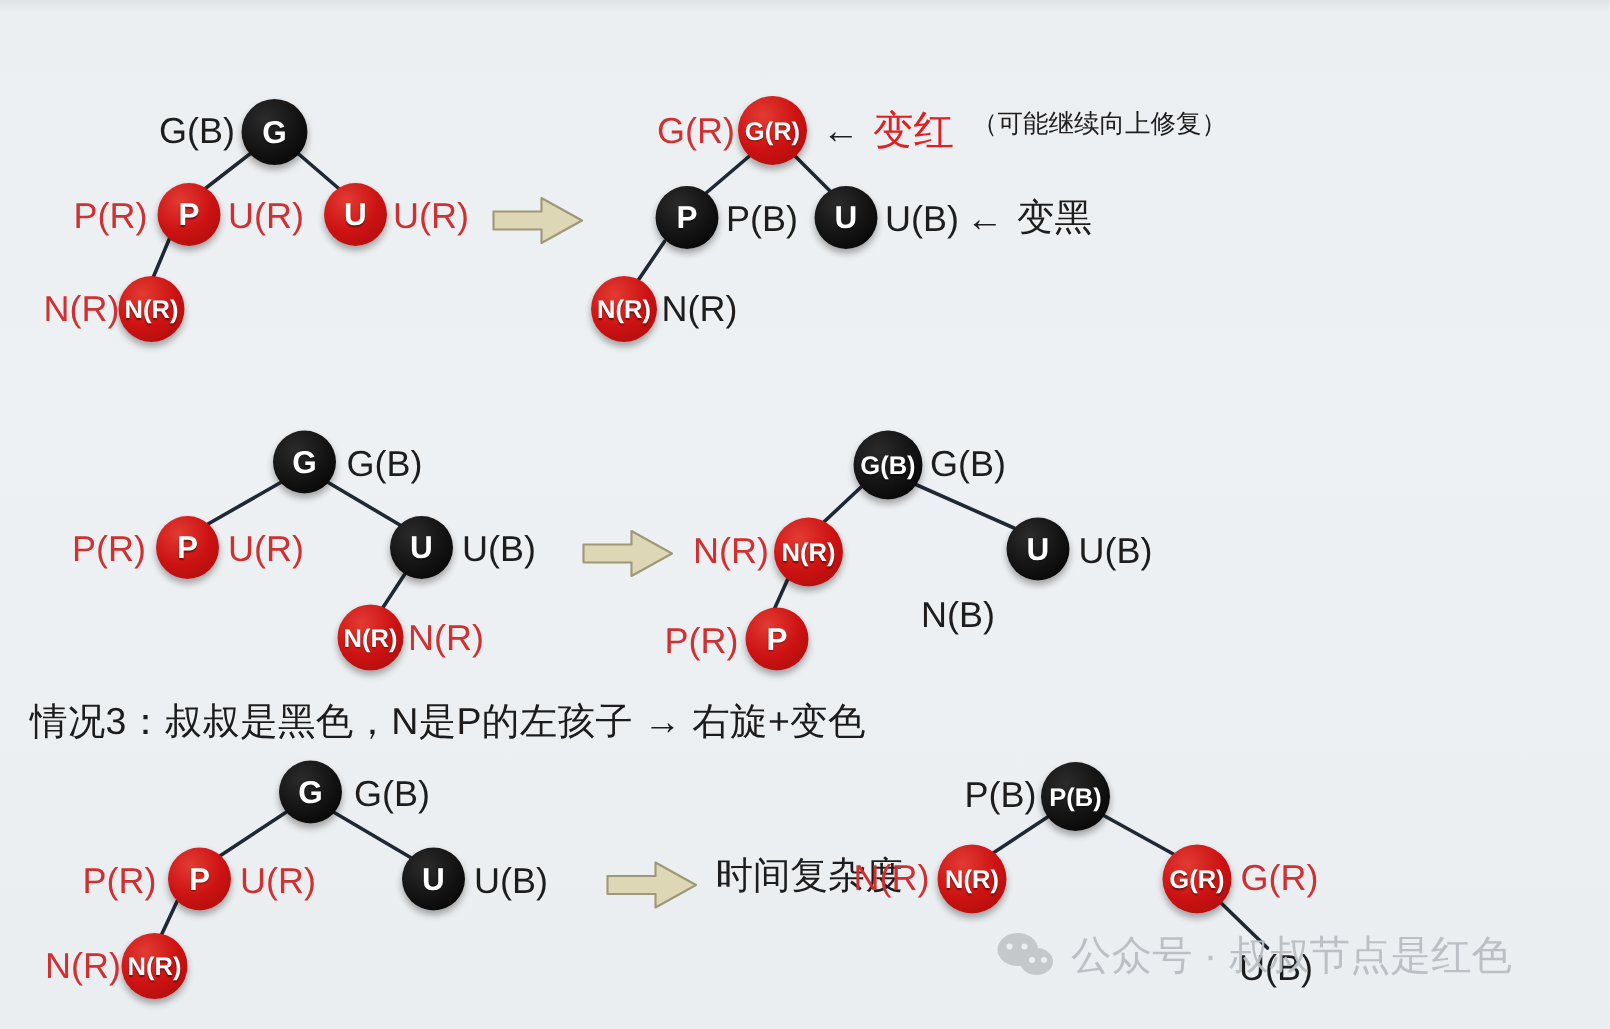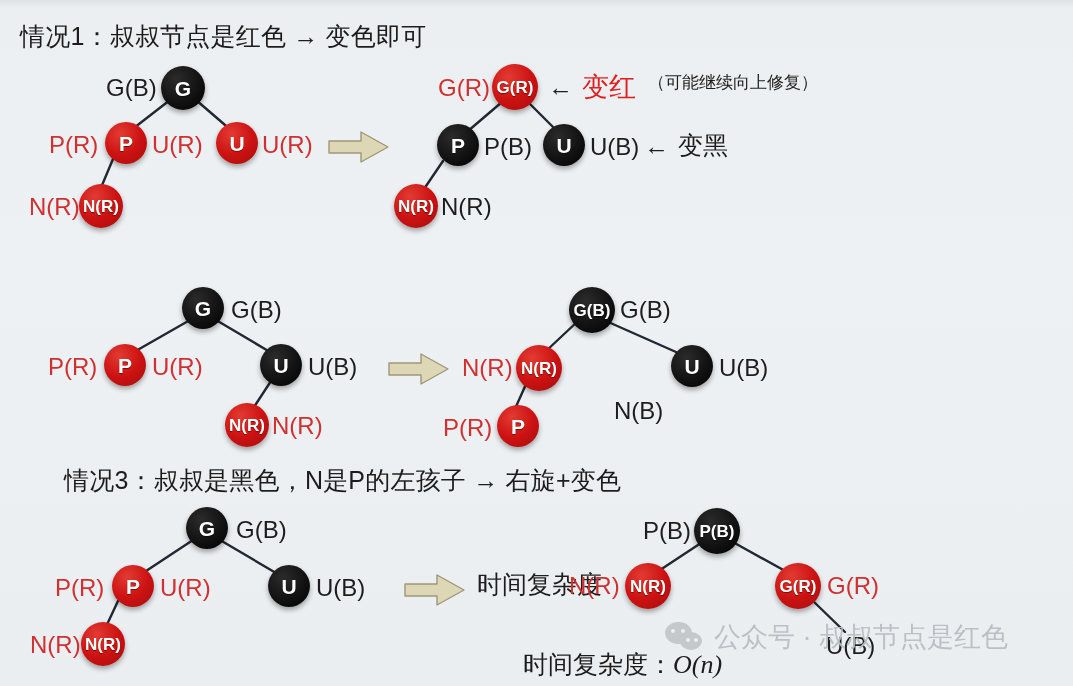--- a/index.html
+++ b/index.html
@@ -96,21 +96,20 @@
       <line x1="193" y1="540" x2="143" y2="573"></line>
       <line x1="220" y1="540" x2="276" y2="573"></line>
       <line x1="118" y1="601" x2="104" y2="631"></line>
 
       <line x1="704" y1="541" x2="657" y2="572"></line>
       <line x1="731" y1="541" x2="787" y2="572"></line>
       <line x1="812" y1="600" x2="845" y2="632"></line>
     </g>
   </svg>
 
-  <div class="case-title" style="left:20px;top:20px;">情况1：叔叔节点是红色 → 变色即可</div>
 
   <div class="node black" style="left:161px;top:66px;width:44px;height:44px;font-size:21px;">G</div>
   <div class="node red" style="left:105px;top:122px;width:42px;height:42px;font-size:21px;">P</div>
   <div class="node red" style="left:216px;top:122px;width:42px;height:42px;font-size:21px;">U</div>
   <div class="node red" style="left:79px;top:184px;width:44px;height:44px;font-size:17px;">N(R)</div>
 
   <div class="lbl black" style="left:106px;top:76px;font-size:24px;">G(B)</div>
   <div class="lbl red" style="left:49px;top:133px;font-size:24px;">P(R)</div>
   <div class="lbl red" style="left:152px;top:133px;font-size:24px;">U(R)</div>
   <div class="lbl red" style="left:262px;top:133px;font-size:24px;">U(R)</div>
@@ -160,21 +159,21 @@
   <div class="node red" style="left:516px;top:345px;width:46px;height:46px;font-size:17px;">N(R)</div>
   <div class="node black" style="left:671px;top:345px;width:42px;height:42px;font-size:21px;">U</div>
   <div class="node red" style="left:497px;top:405px;width:42px;height:42px;font-size:21px;">P</div>
 
   <div class="lbl black" style="left:620px;top:298px;font-size:24px;">G(B)</div>
   <div class="lbl red" style="left:462px;top:356px;font-size:24px;">N(R)</div>
   <div class="lbl black" style="left:614px;top:356px;font-size:24px;margin-top:43px;">N(B)</div>
   <div class="lbl black" style="left:719px;top:356px;font-size:24px;">U(B)</div>
   <div class="lbl red" style="left:443px;top:416px;font-size:24px;">P(R)</div>
 
-  <div class="case-title" style="left:20px;top:464px;margin-left:44px;">情况3：叔叔是黑色，N是P的左孩子 → 右旋+变色</div>
+  <div class="case-title" style="left:20px;top:464px;">情况3：叔叔是黑色，N是P的左孩子 → 右旋+变色</div>
 
   <div class="node black" style="left:186px;top:507px;width:42px;height:42px;font-size:21px;">G</div>
   <div class="node red" style="left:112px;top:565px;width:42px;height:42px;font-size:21px;">P</div>
   <div class="node black" style="left:268px;top:565px;width:42px;height:42px;font-size:21px;">U</div>
   <div class="node red" style="left:81px;top:622px;width:44px;height:44px;font-size:17px;">N(R)</div>
 
   <div class="lbl black" style="left:236px;top:518px;font-size:24px;">G(B)</div>
   <div class="lbl red" style="left:55px;top:576px;font-size:24px;">P(R)</div>
   <div class="lbl red" style="left:160px;top:576px;font-size:24px;">U(R)</div>
   <div class="lbl black" style="left:316px;top:576px;font-size:24px;">U(B)</div>
@@ -202,17 +201,14 @@
       <span class="b1"></span>
       <span class="b2"></span>
       <span class="d" style="left:6px;top:7px;"></span>
       <span class="d" style="left:16px;top:7px;"></span>
       <span class="d" style="left:21px;top:16px;"></span>
       <span class="d" style="left:29px;top:16px;"></span>
     </span>
     <span>公众号 · 叔叔节点是红色</span>
   </div>
 
-  <div class="complexity" style="left:523px;top:648px;">
-    <span>时间复杂度：</span><span class="math">O(n)</span>
-  </div>
 
 </div>
 
 </body></html>

